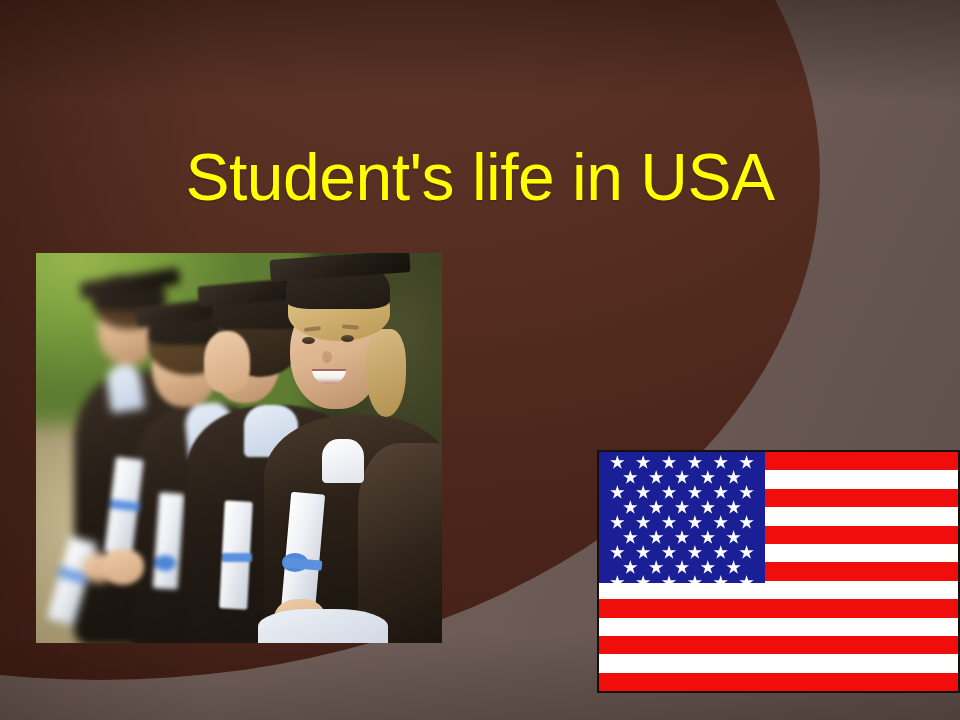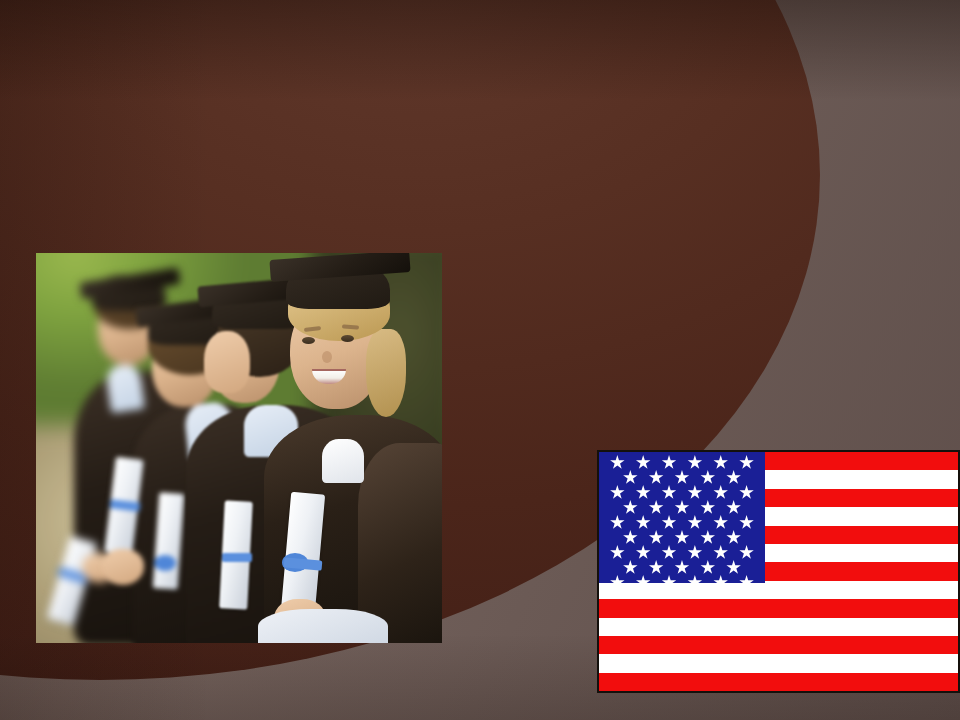--- a/index.html
+++ b/index.html
@@ -235,20 +235,21 @@
 </style>
 </head>
 <body>
 
 <div id="slide">
 
   <div class="bg-light"></div>
   <div class="bg-arc"></div>
   <div class="bg-vignette"></div>
 
+  <div class="title">Student's life in USA</div>
 
   <div class="photo">
     <div class="photo-scene">
 
       <div class="ph-bg"></div>
       <div class="ph-path"></div>
       <div class="ph-dark-right"></div>
 
       <div class="grad blur-far">
         <div class="gown" style="left:38px;  top:118px; width:130px; height:275px;"></div>

